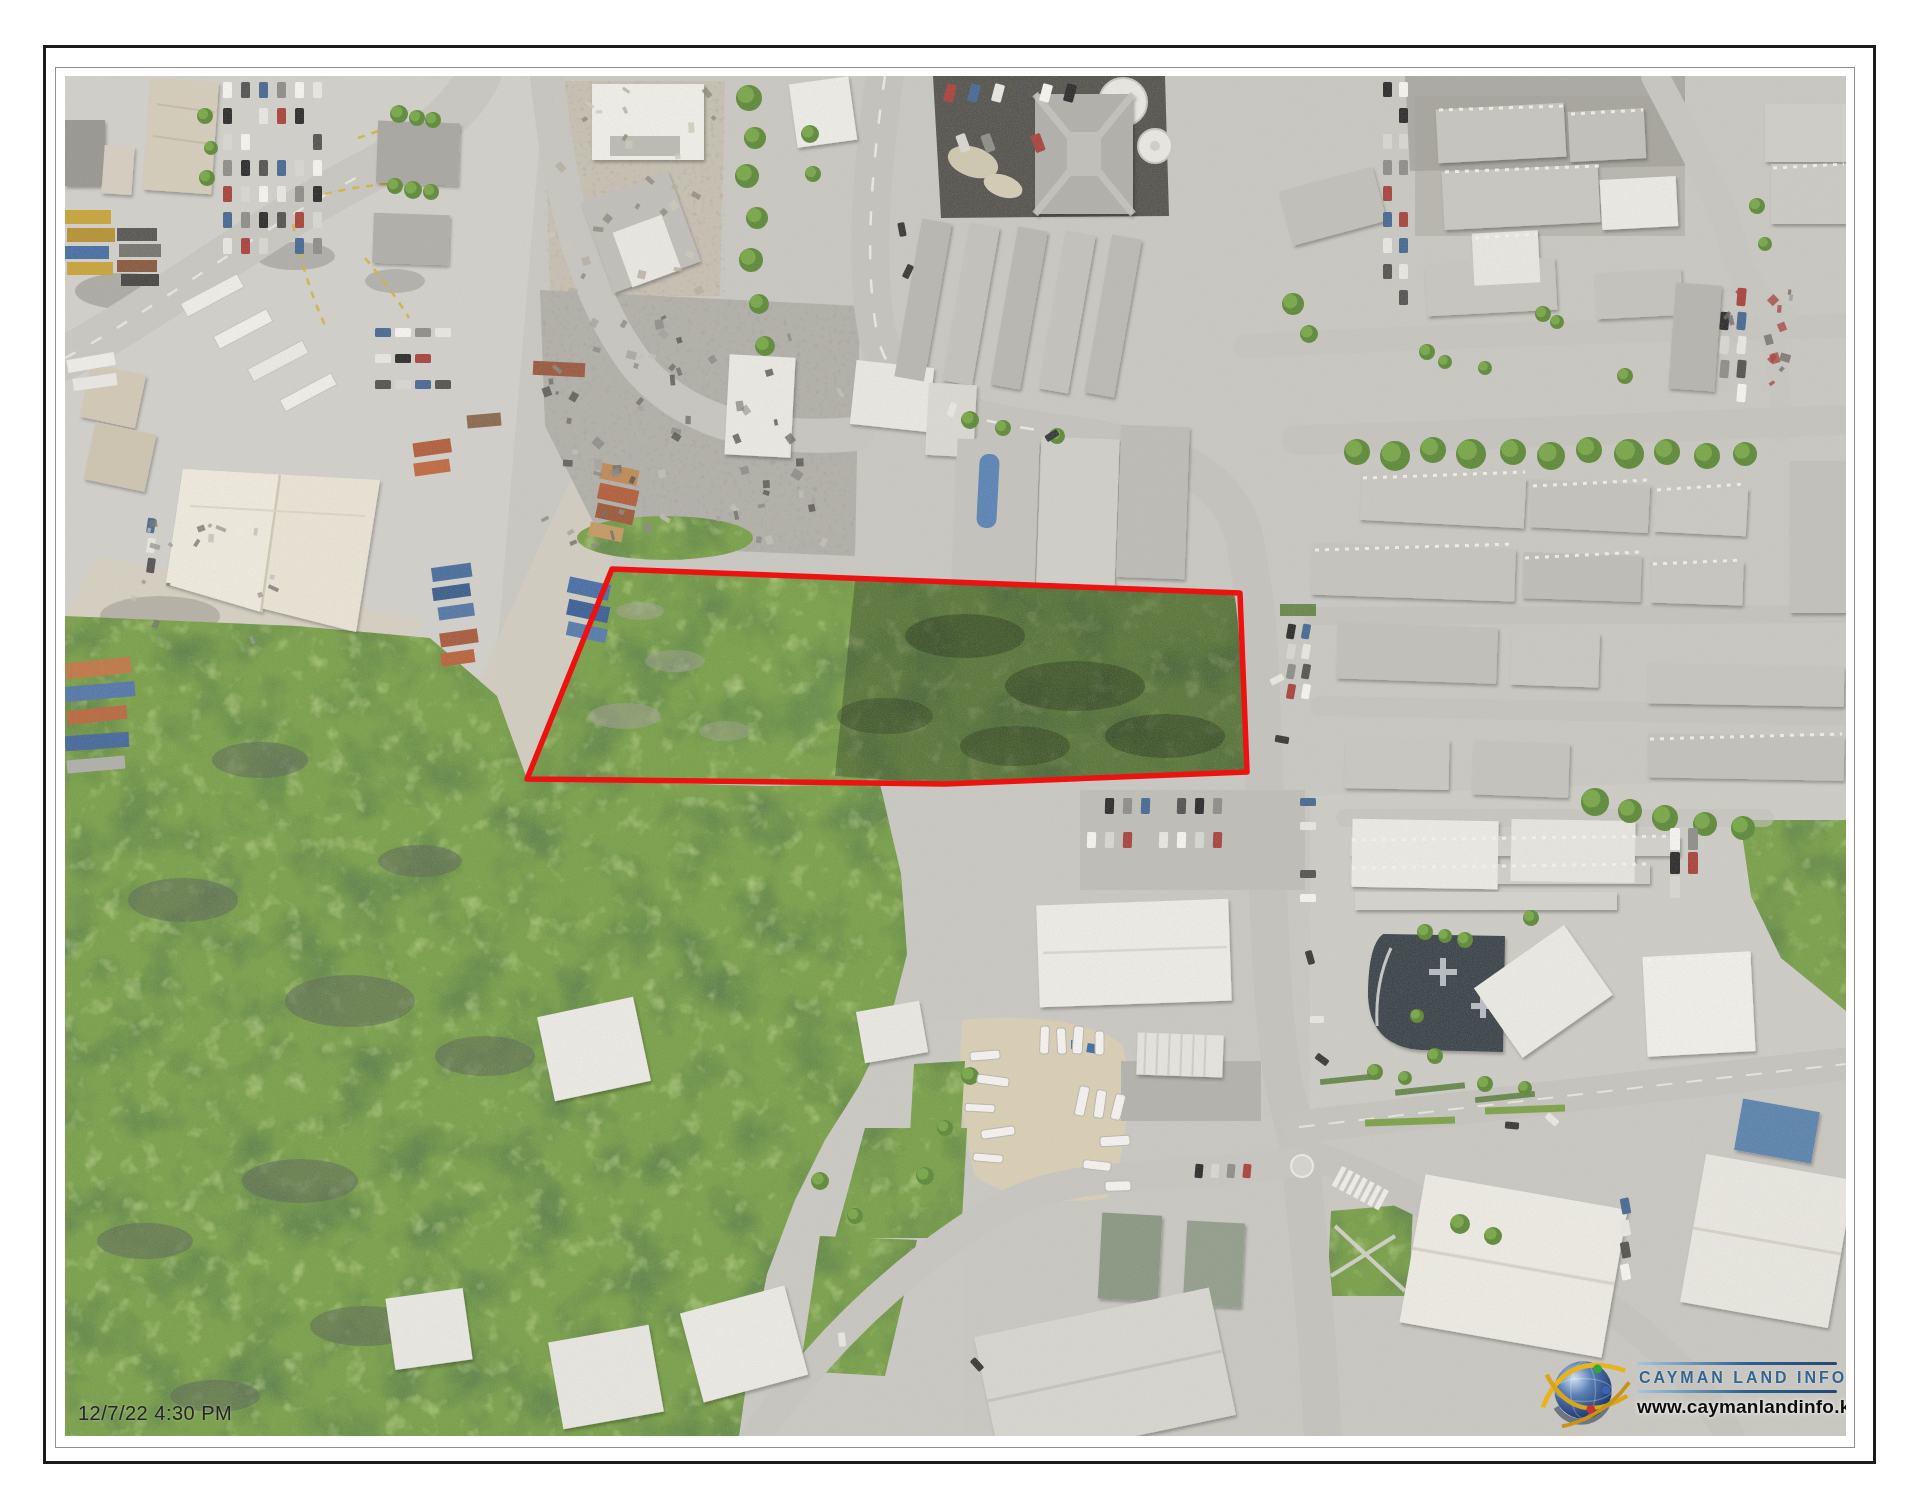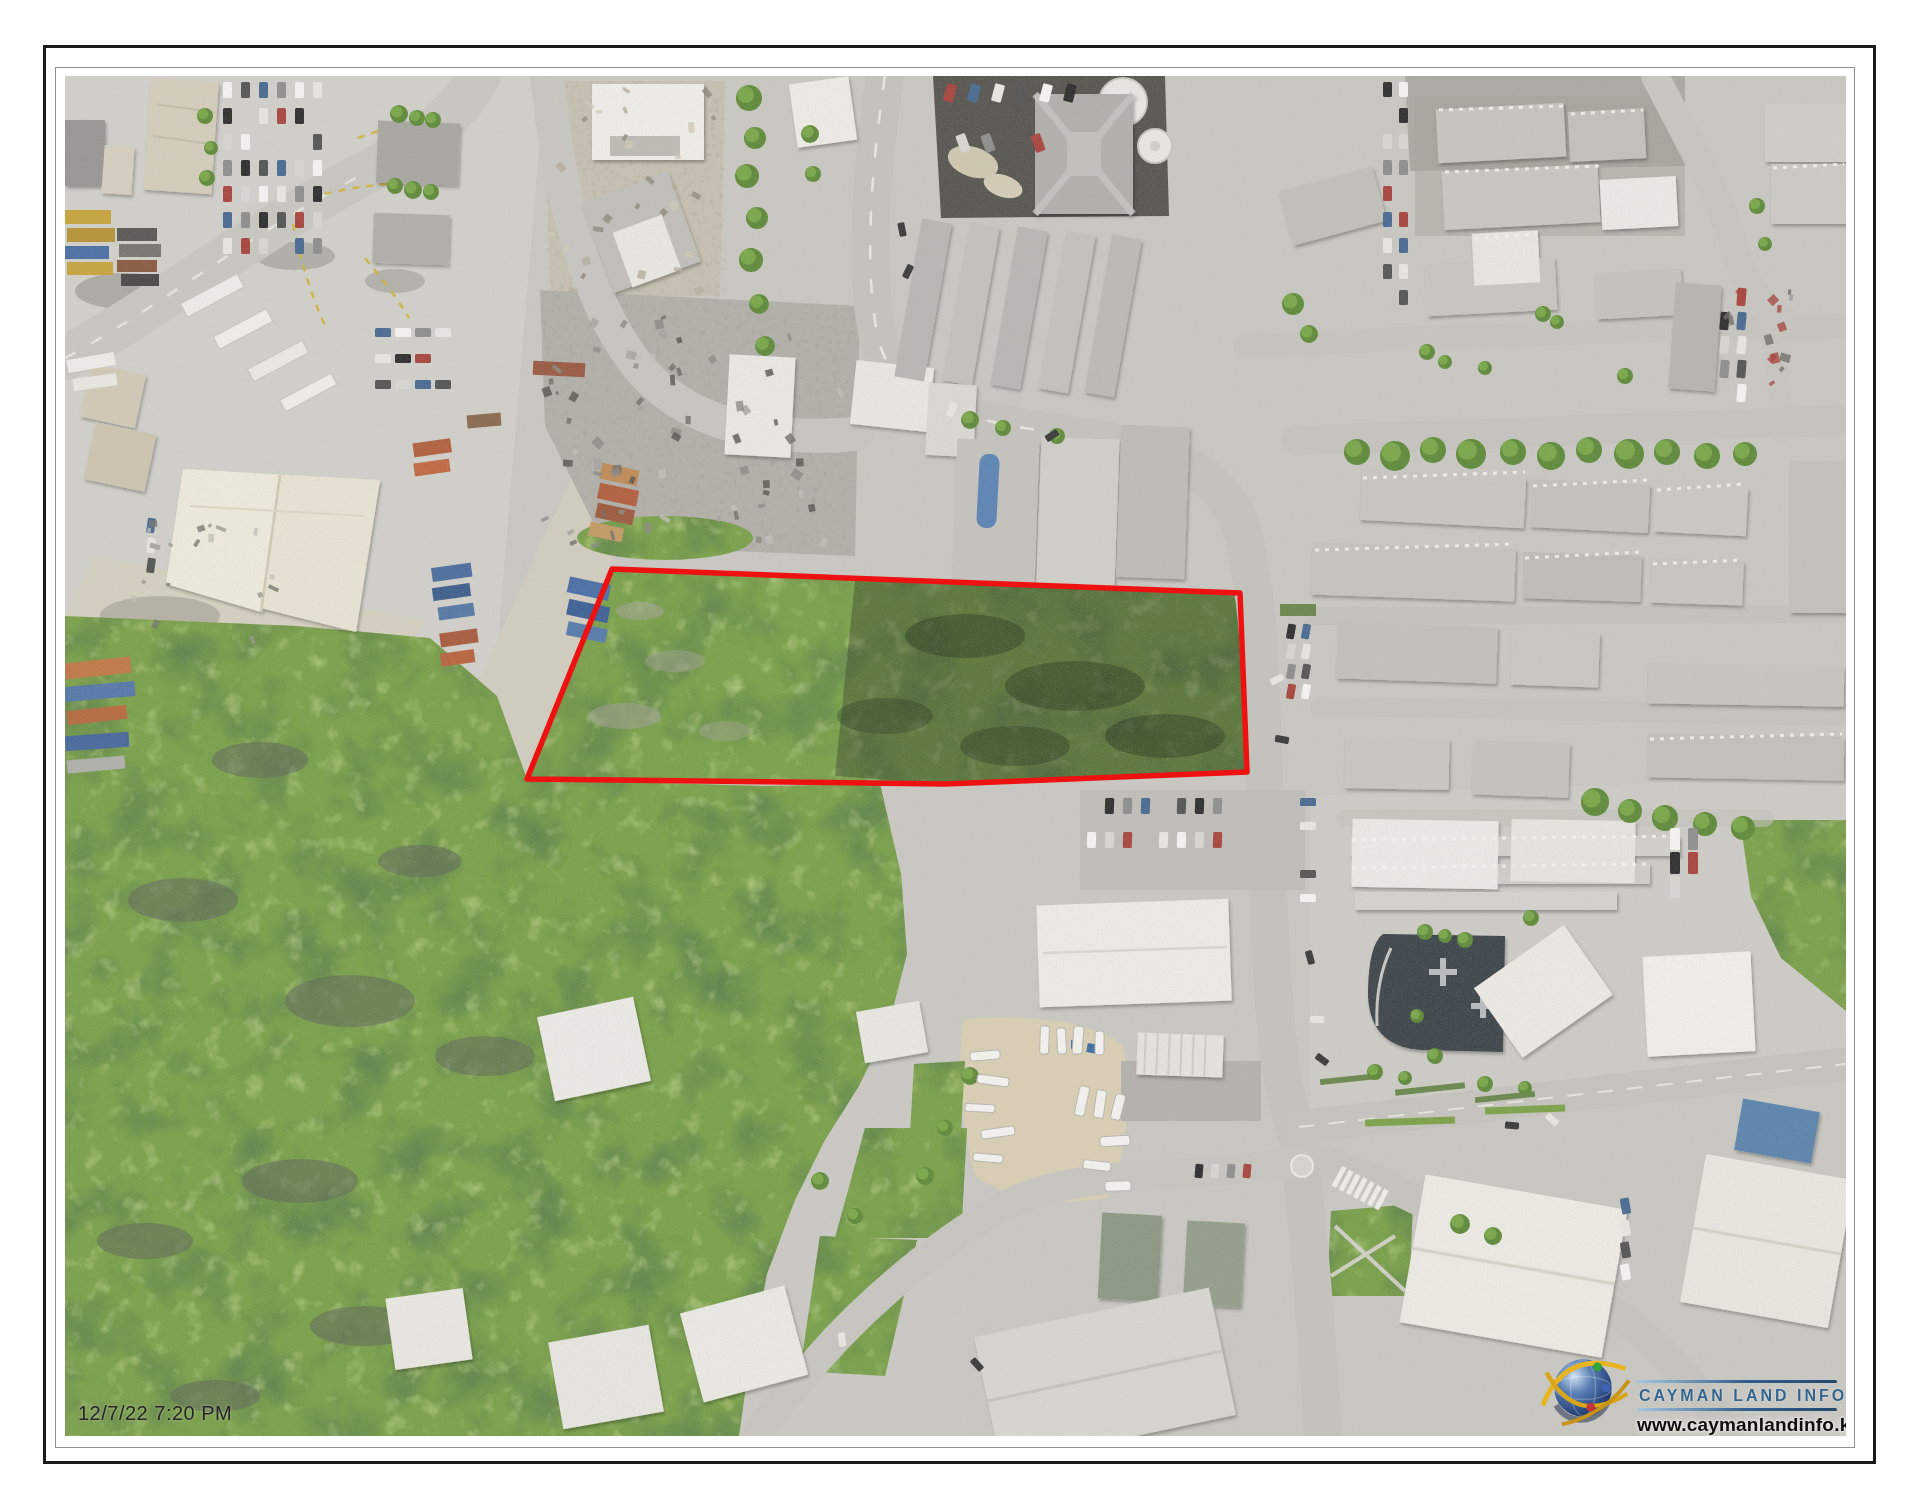--- a/index.html
+++ b/index.html
@@ -2,21 +2,21 @@
 <html><head>
 <meta charset="utf-8">
 <style>
   html,body{margin:0;padding:0;background:#ffffff;}
   body{width:1920px;height:1506px;position:relative;font-family:"Liberation Sans",sans-serif;overflow:hidden;}
   .outer-frame{position:absolute;left:43px;top:45px;width:1827px;height:1413px;border:3px solid #1b1b1b;background:#ffffff;}
   .inner-frame{position:absolute;left:55px;top:67px;width:1798px;height:1379px;border:1px solid #8f8f8f;}
   .photo{position:absolute;left:65px;top:76px;width:1781px;height:1360px;background:#cac8c2;overflow:hidden;}
   .photo svg.map{display:block;width:1781px;height:1360px;}
   .timestamp{position:absolute;left:13px;top:1326px;font-size:20px;letter-spacing:.5px;color:#262626;text-shadow:0 0 3px rgba(230,230,220,.5);}
-  .logo{position:absolute;left:1472px;top:1268px;width:302px;height:92px;display:flex;align-items:flex-end;}
+  .logo{position:absolute;left:1472px;top:1268px;width:302px;height:92px;display:flex;align-items:center;}
   .globe{width:96px;height:96px;flex:0 0 auto;}
   .logo-text{margin-left:4px;width:200px;}
   .rule{height:3px;background:linear-gradient(to right,#a6c6e0,#2e5f8e 55%,#24496e);border-radius:2px;}
   .logo-title{font-size:16px;font-weight:bold;letter-spacing:3px;color:#35648f;padding:4px 0 3px 2px;white-space:nowrap;text-shadow:0 0 2px rgba(255,255,255,.7);}
   .logo-url{font-size:19px;font-weight:bold;color:#0d0d0d;padding-top:3px;letter-spacing:.2px;white-space:nowrap;text-shadow:0 0 3px rgba(255,255,255,.85),0 0 6px rgba(255,255,255,.6);}
 </style>
 </head>
 <body>
 
 <div class="outer-frame"></div>
@@ -762,21 +762,21 @@
         <rect x="89.79739308357239" y="543.1844413280487" width="5.817900657653809" height="7.962412118911743" fill="#77756f" opacity="0.8" transform="rotate(25.26256799697876 89.79739308357239 543.1844413280487)"></rect>
         <rect x="138.54212522506714" y="448.4492015838623" width="5.890283584594727" height="7.480180263519287" fill="#77756f" opacity="0.8" transform="rotate(69.37794327735901 138.54212522506714 448.4492015838623)"></rect>
         <rect x="144.90851819515228" y="446.9690227508545" width="3.2943506240844727" height="3.7893943190574646" fill="#9a9892" opacity="0.8" transform="rotate(39.386131167411804 144.90851819515228 446.9690227508545)"></rect>
       </g>
 
 <rect x="0" y="0" width="1781" height="1360" filter="url(#fGrain)" opacity="0.55"></rect>
 
 <polygon points="547,493 1175,517 1182,696 880,708 462,703" fill="none" stroke="#ee1111" stroke-width="5.5" stroke-linejoin="round"></polygon>
 </svg>
 
-<div class="timestamp">12/7/22 7:20 PM</div>
+<div class="timestamp">12/7/22 4:30 PM</div>
 
 <div class="logo">
   <svg class="globe" viewBox="0 0 100 100" xmlns="http://www.w3.org/2000/svg">
     <defs>
       <radialGradient id="gGlobe" cx="0.35" cy="0.3" r="0.85">
         <stop offset="0" stop-color="#cfe0f0"></stop>
             <stop offset="0.35" stop-color="#5a7fb4"></stop>
         <stop offset="0.75" stop-color="#27457c"></stop>
             <stop offset="1" stop-color="#16294f"></stop>
       </radialGradient>

